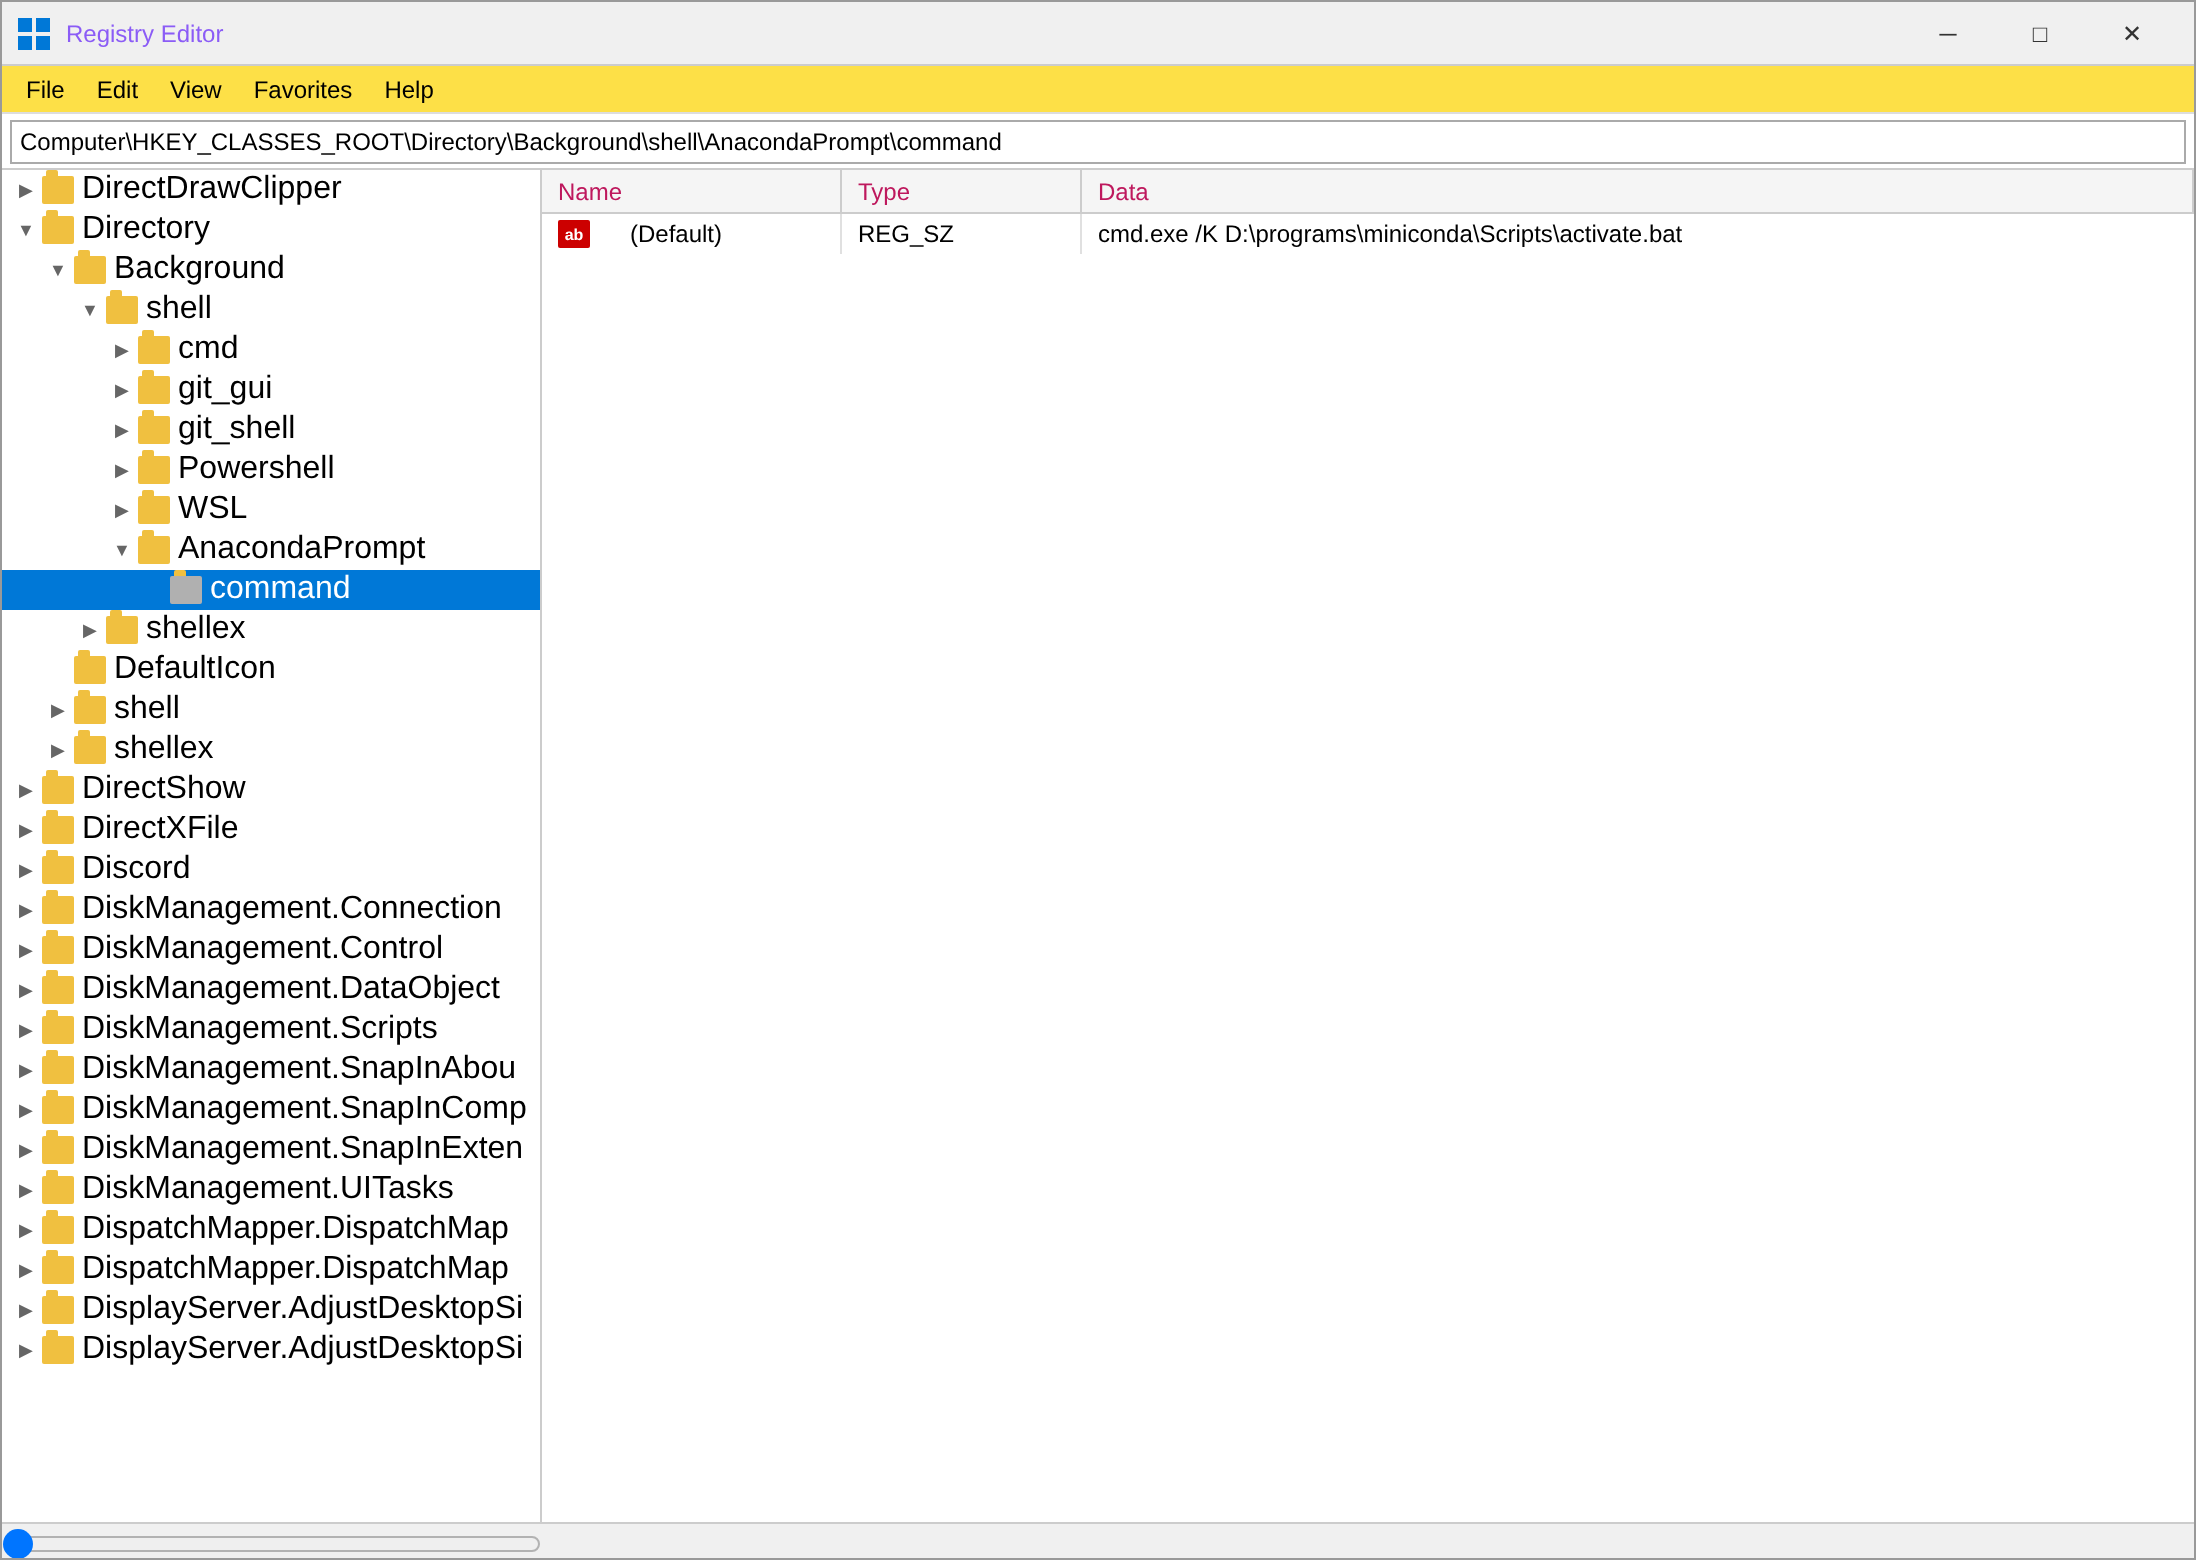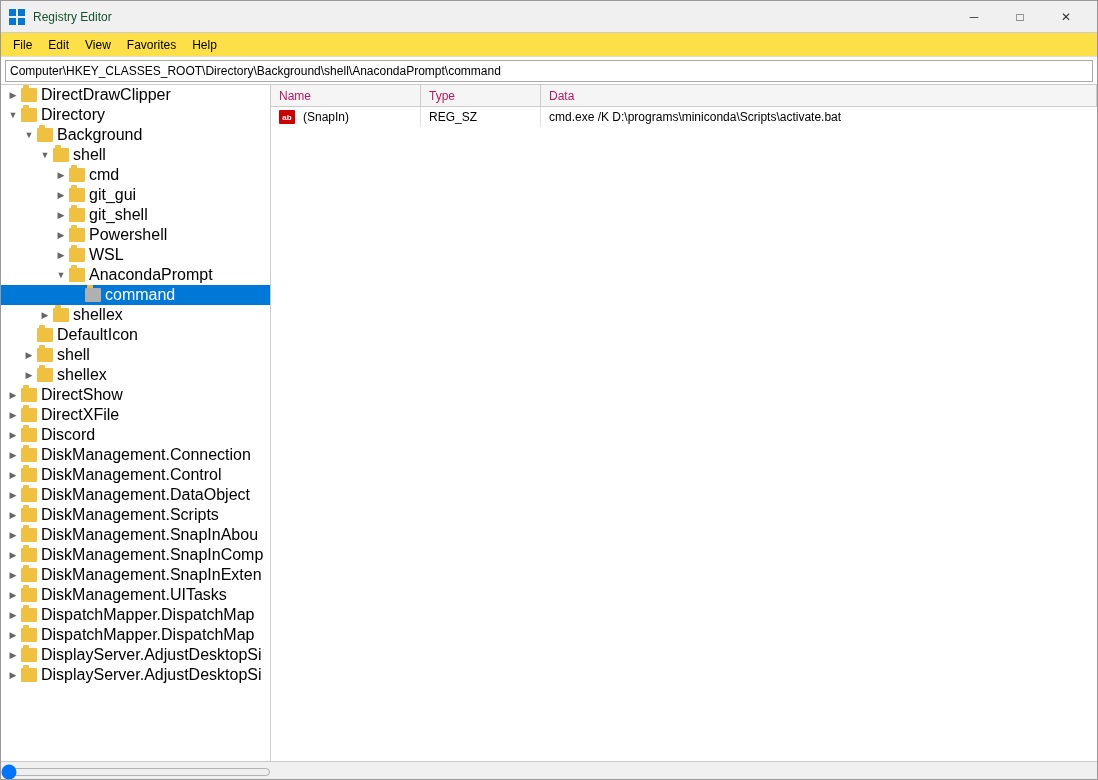--- a/index.html
+++ b/index.html
@@ -25,21 +25,21 @@
     }
     .title-bar-icon {
       width: 16px;
       height: 16px;
       margin-right: 8px;
       flex-shrink: 0;
     }
     .title-bar-title {
       flex: 1;
       font-size: 12px;
-      color: #14532d;
+      color: #8b5cf6;
     }
     .title-bar-buttons {
       display: flex;
       gap: 0;
     }
     .title-btn {
       width: 46px;
       height: 32px;
       display: flex;
       align-items: center;
@@ -210,21 +210,21 @@
     }
     .cell-name { width: 150px; border-right: 1px solid #e0e0e0; }
     .cell-type { width: 120px; border-right: 1px solid #e0e0e0; }
     .cell-data { flex: 1; }
 
     .reg-icon {
       width: 16px;
       height: 14px;
       background: #cc0000;
       border-radius: 1px;
-      margin-right: 8px;
+      margin-right: 20px;
       flex-shrink: 0;
       display: flex;
       align-items: center;
       justify-content: center;
       font-size: 8px;
       color: #fff;
       font-weight: bold;
     }
 
     
@@ -484,21 +484,21 @@
     <div class="table-header">
       <div class="col-header col-name">Name</div>
       <div class="col-header col-type">Type</div>
       <div class="col-header col-data">Data</div>
     </div>
 
     <div class="table-body">
       <div class="table-row">
         <div class="table-cell cell-name">
           <span class="reg-icon">ab</span>
-          <span>(SnapIn)</span>
+          <span>(Default)</span>
         </div>
         <div class="table-cell cell-type">REG_SZ</div>
         <div class="table-cell cell-data">cmd.exe /K D:\programs\miniconda\Scripts\activate.bat</div>
       </div>
     </div>
   </div>
 
 </div>
 
 <div class="bottom-scrollbar-area">

